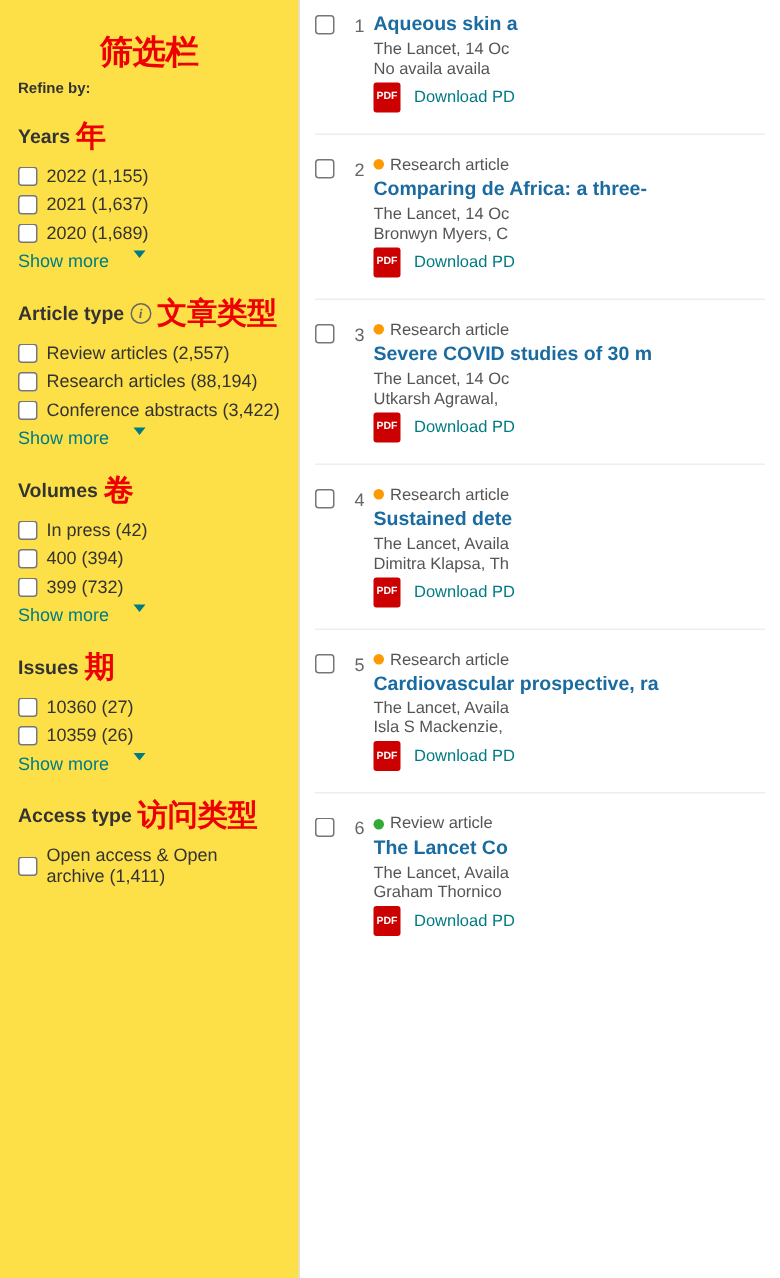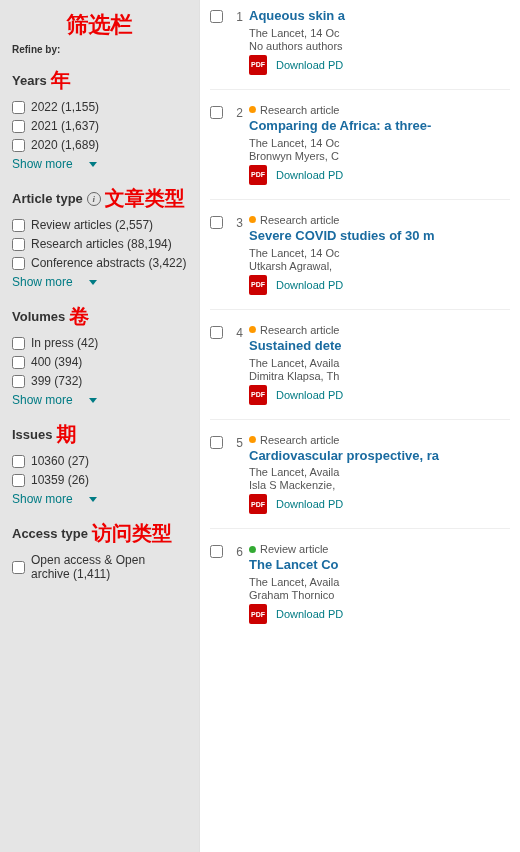--- a/index.html
+++ b/index.html
@@ -12,23 +12,23 @@
       min-height: 852px;
       display: flex;
       overflow: hidden;
     }
 
     
     .left-panel {
       width: 200px;
       min-width: 200px;
       border-right: 1px solid #e0e0e0;
-      padding: 10px 12px;
+      padding: 20px 12px;
       overflow-y: auto;
-      background: #e5e5e5;
+      background: #fde047;
     }
 
     .refine-title {
       font-size: 10px;
       font-weight: bold;
       color: #333;
       margin-bottom: 12px;
     }
 
     .filter-section {
@@ -74,21 +74,20 @@
       height: 13px;
       flex-shrink: 0;
       cursor: pointer;
     }
 
     .show-more {
       color: #007b84;
       font-size: 12px;
       cursor: pointer;
       display: flex;
-      align-items: center;
       gap: 16px;
       margin-top: 4px;
       text-decoration: none;
     }
 
     .chevron-down {
       display: inline-block;
       width: 0;
       height: 0;
       border-left: 4px solid transparent;
@@ -339,21 +338,21 @@
 <div class="right-panel">
 
   <div class="article-item">
     <div class="article-checkbox">
       <input type="checkbox" style="">
     </div>
     <div class="article-number">1</div>
     <div class="article-content">
       <div class="article-title">Aqueous skin a</div>
       <div class="article-meta">The Lancet, 14 Oc</div>
-      <div class="article-meta">No authors authors</div>
+      <div class="article-meta">No availa availa</div>
       <div class="download-row">
         <div class="pdf-icon">PDF</div>
         <a class="download-link">Download PD</a>
       </div>
     </div>
   </div>
   <hr class="divider">
 
   <div class="article-item">
     <div class="article-checkbox">

